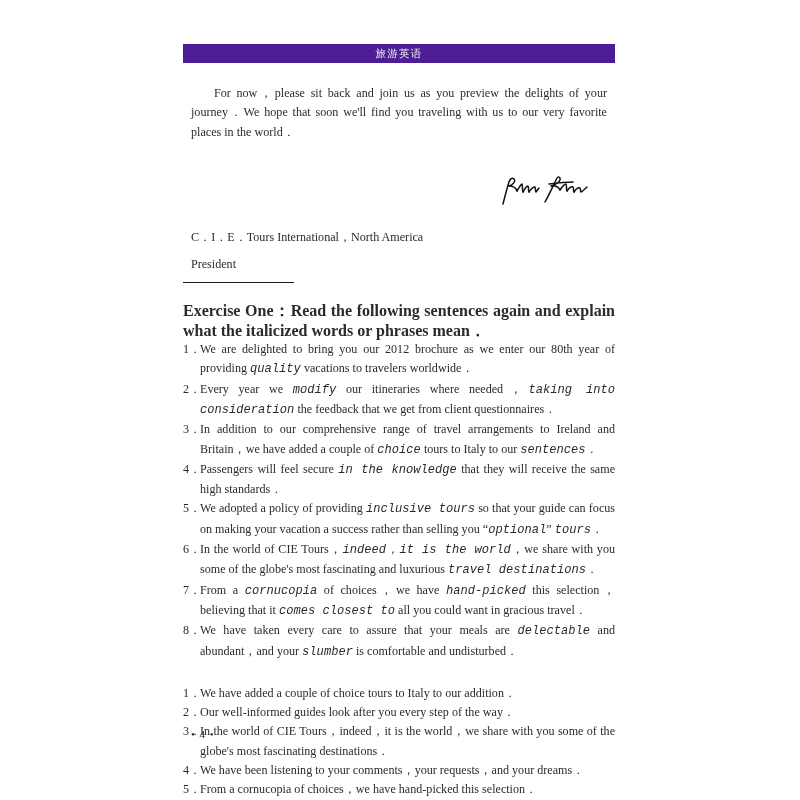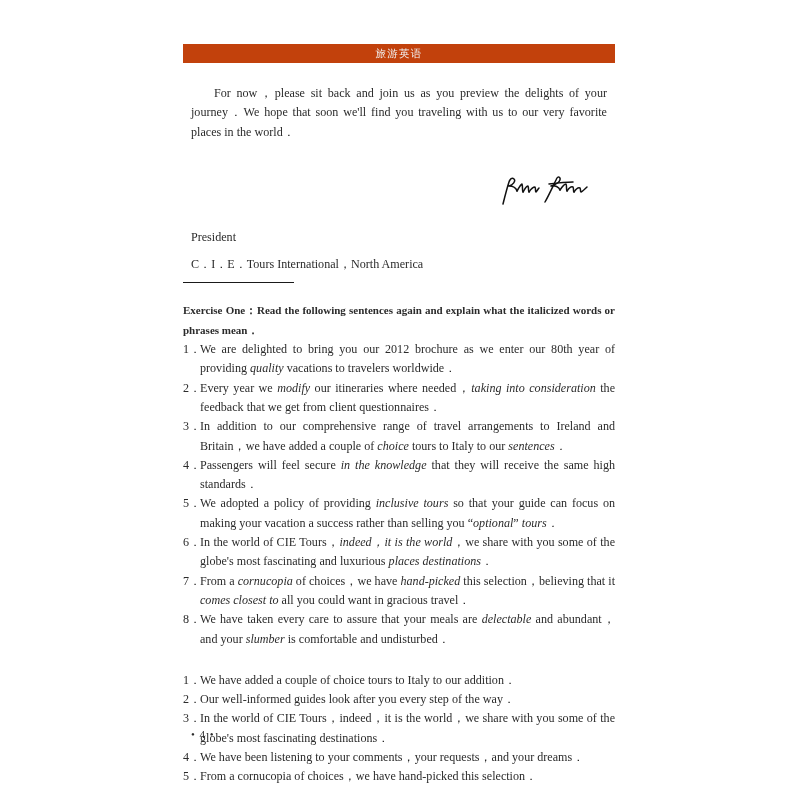--- a/index.html
+++ b/index.html
@@ -23,21 +23,21 @@
     height: 800px;
   }
 
   
   .header-bar {
     position: absolute;
     left: 183px;
     top: 44px;
     width: 432px;
     height: 19px;
-    background: #c2410c;
+    background: #4c1d95;
   }
   .header-title {
     position: absolute;
     left: 0; top: 0;
     width: 100%;
     height: 19px;
     line-height: 19px;
     text-align: center;
     font-size: 10.5px;
     letter-spacing: 1.2px;
@@ -82,21 +82,21 @@
 
   .rule {
     width: 111px;
     height: 0;
     border-top: 1.6px solid #1a1a1a;
     margin-top: 3px;
   }
 
   .ex-heading {
     font-weight: bold;
-    font-size: 11px;
+    font-size: 16px;
     line-height: 19.3px;
     text-align: justify;
     margin: 0;
   }
 
   
   ol.qlist {
     margin: 0;
     padding: 0;
     list-style: none;
@@ -111,21 +111,21 @@
   }
   ol.qlist > li .num {
     position: absolute;
     left: 0;
     top: 0;
     width: 17px;
     text-align: left;
   }
   ol.qlist > li .txt { display: block; }
 
-  i { font-style: italic; }
+  i { font-style: italic; font-family: Liberation Mono, monospace; }
 
   
   .folio {
     position: absolute;
     left: 183px;
     top: 728px;
     width: 432px;
     font-size: 11px;
     letter-spacing: 1px;
     color: #2b2b2b;
@@ -160,22 +160,22 @@
           <path d="M65 20 C67 17 69 14 71 14 C72 16 71 19 72 21"></path>
           <path d="M72 21 C74 18 76 16 78 17 C79 19 78 21 79 22"></path>
           <path d="M79 22 C81 19 83 17 85 18 C86 20 85 21 86 22 C88 21 90 19 92 17"></path>
           <path d="M54 14 C62 13 70 12 78 12"></path>
         </g>
       </svg>
     </div>
 
     <div class="spacer-8"></div>
 
+    <div class="line">C．I．E．Tours International，North America</div>
     <div class="line">President</div>
-    <div class="line">C．I．E．Tours International，North America</div>
     <div class="rule"></div>
 
     <div class="spacer-18"></div>
 
     <p class="ex-heading">Exercise One：Read the following sentences again and explain what the italicized words or phrases mean．</p>
     <ol class="qlist">
         <li>
           <span class="num">1．</span>
           <span class="txt"><span>We are delighted to bring you our 2012 brochure as we enter our 80th year of providing </span><i>quality</i><span> vacations to travelers worldwide．</span></span>
         </li>
@@ -190,21 +190,21 @@
         <li>
           <span class="num">4．</span>
           <span class="txt"><span>Passengers will feel secure </span><i>in the knowledge</i><span> that they will receive the same high standards．</span></span>
         </li>
         <li>
           <span class="num">5．</span>
           <span class="txt"><span>We adopted a policy of providing </span><i>inclusive tours</i><span> so that your guide can focus on making your vacation a success rather than selling you “</span><i>optional</i><span>” </span><i>tours．</i></span>
         </li>
         <li>
           <span class="num">6．</span>
-          <span class="txt"><span>In the world of CIE Tours，</span><i>indeed，it is the world</i><span>，we share with you some of the globe's most fascinating and luxurious </span><i>places destinations</i><span>．</span></span>
+          <span class="txt"><span>In the world of CIE Tours，</span><i>indeed，it is the world</i><span>，we share with you some of the globe's most fascinating and luxurious </span><i>travel destinations</i><span>．</span></span>
         </li>
         <li>
           <span class="num">7．</span>
           <span class="txt"><span>From a </span><i>cornucopia</i><span> of choices，we have </span><i>hand-picked</i><span> this selection，believing that it </span><i>comes closest to</i><span> all you could want in gracious travel．</span></span>
         </li>
         <li>
           <span class="num">8．</span>
           <span class="txt"><span>We have taken every care to assure that your meals are </span><i>delectable</i><span> and abundant，and your </span><i>slumber</i><span> is comfortable and undisturbed．</span></span>
         </li>
       </ol>

